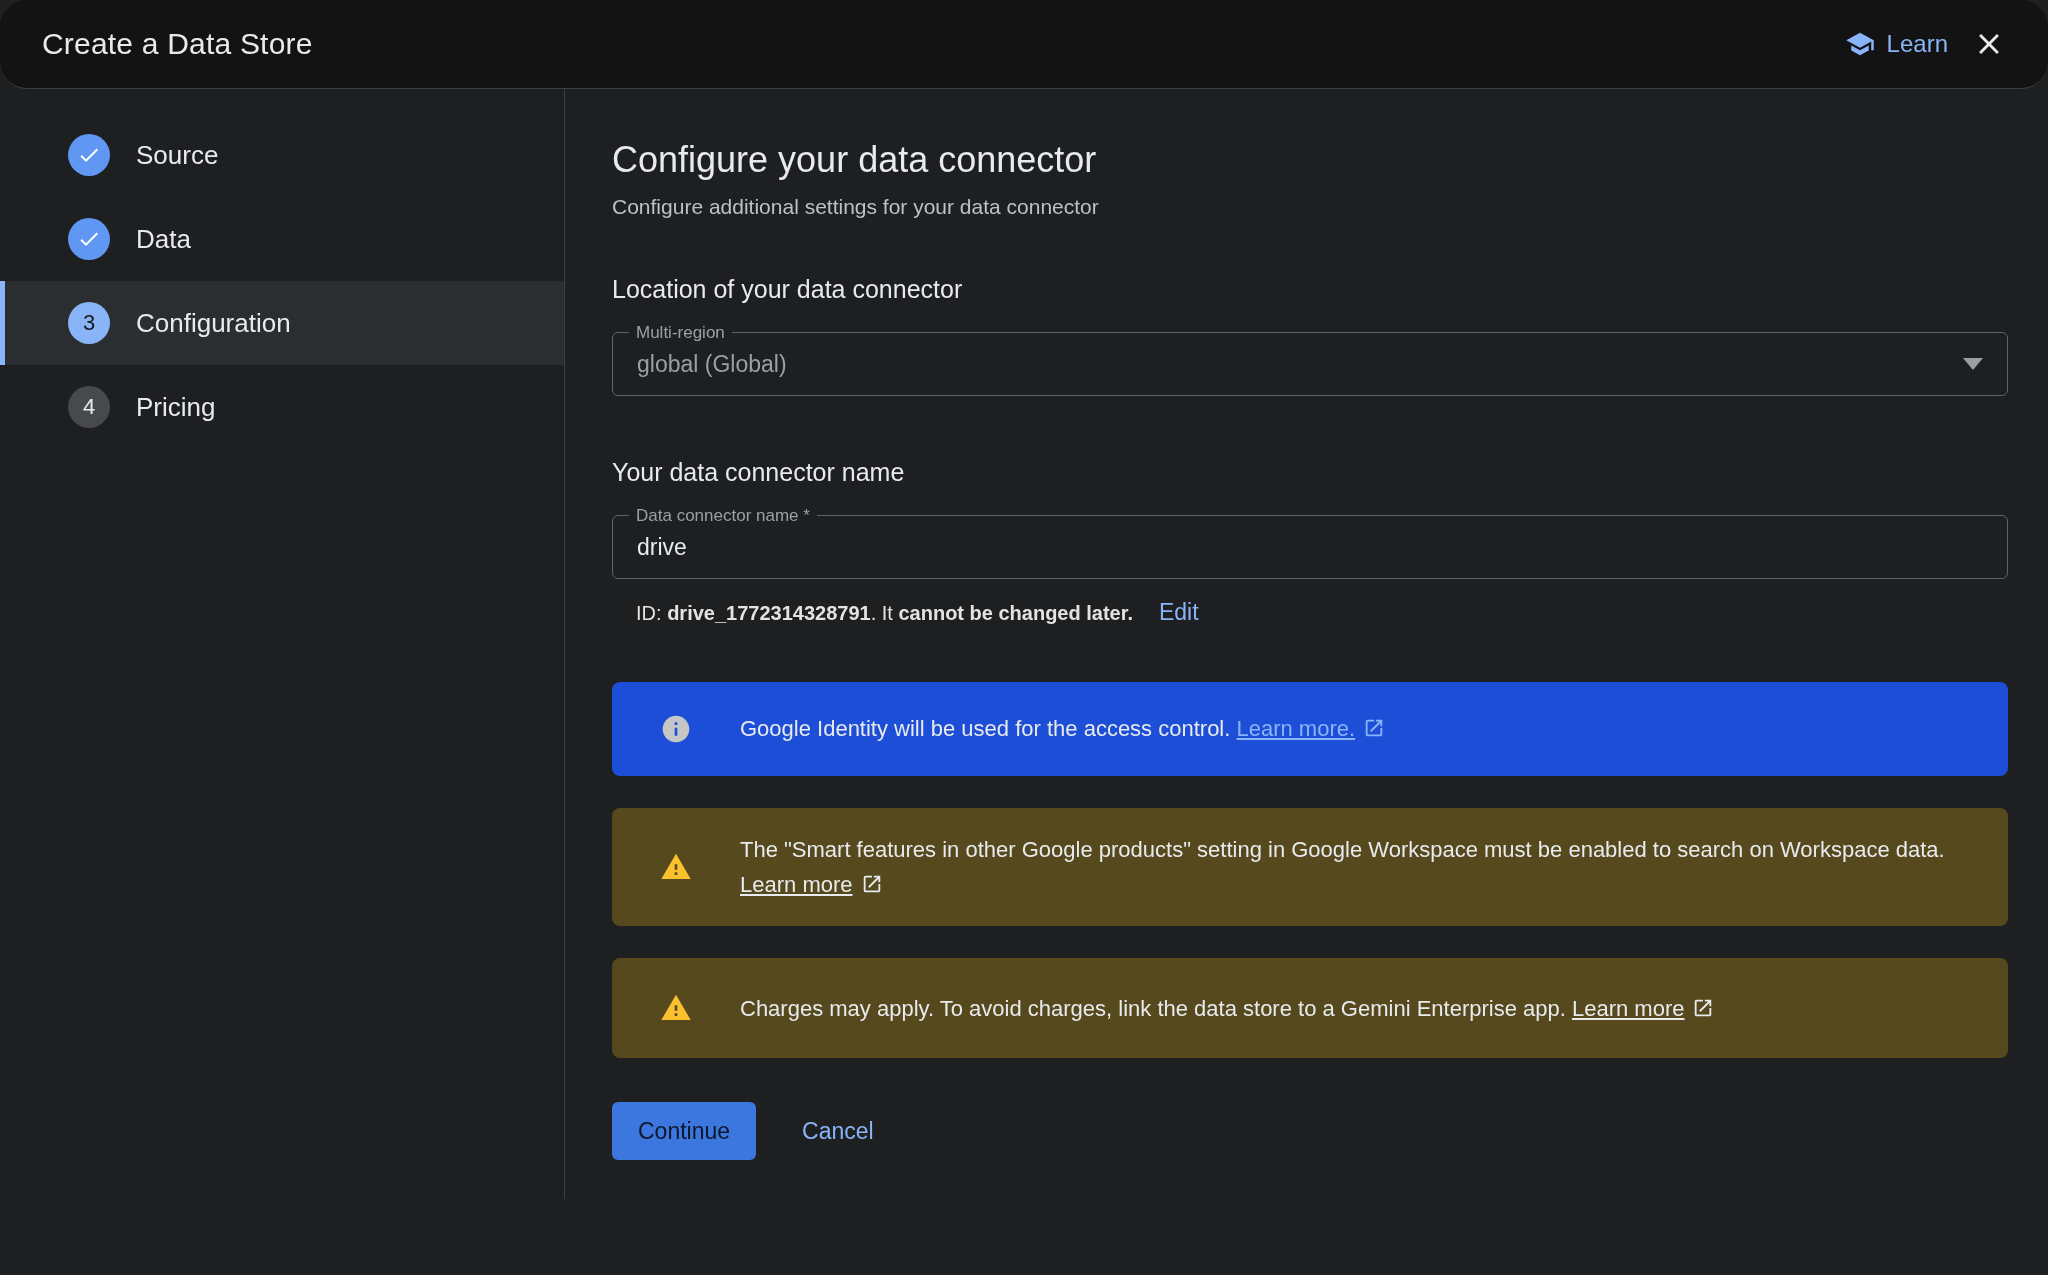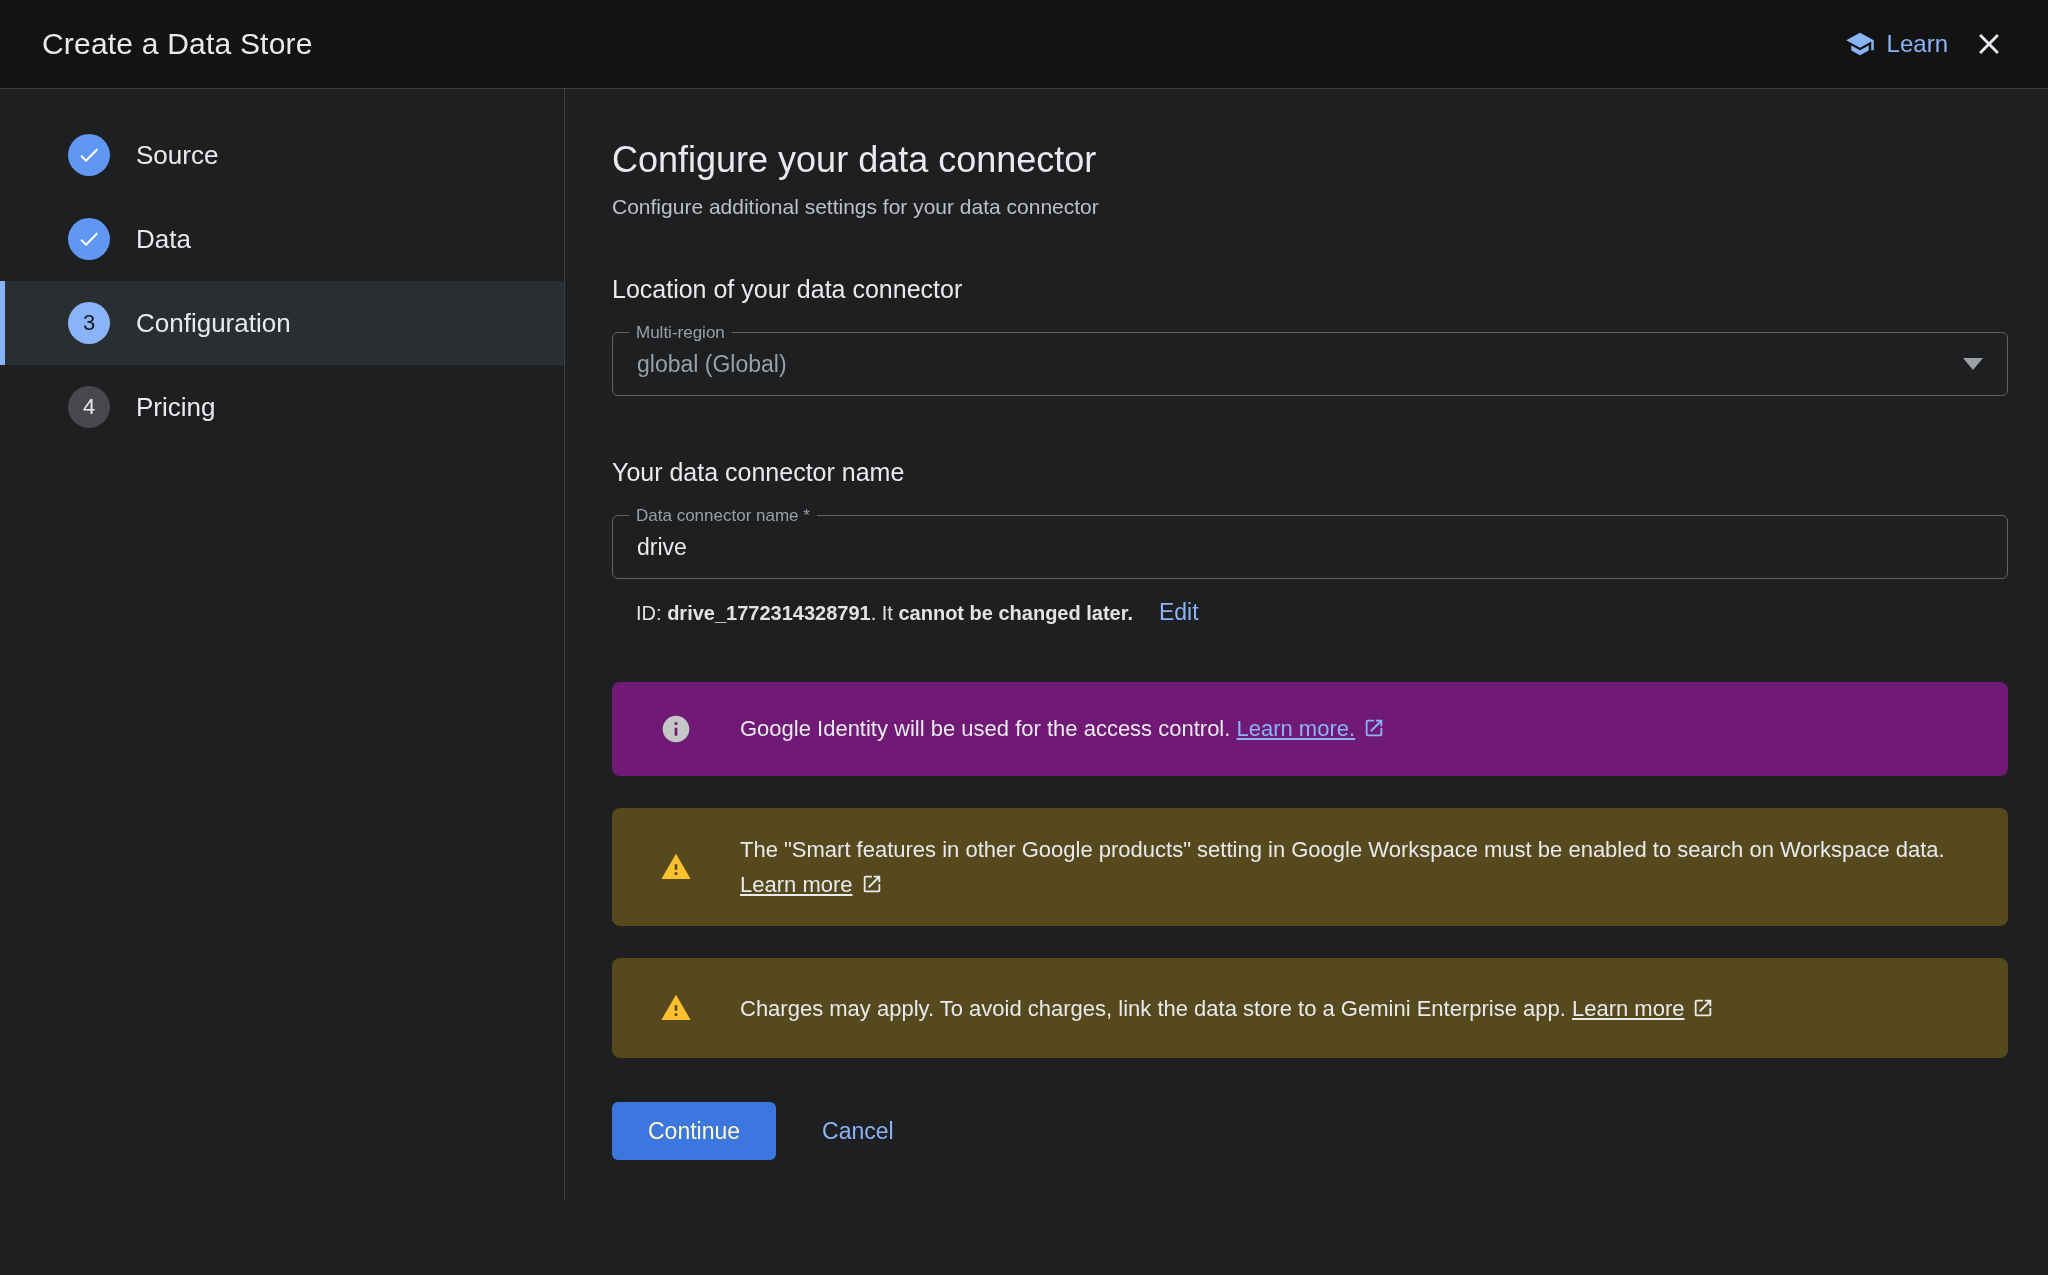--- a/index.html
+++ b/index.html
@@ -13,20 +13,21 @@
     position: relative;
   }
 
   
   .header {
     position: absolute; top: 0; left: 0; right: 0; height: 89px;
     background: #131314;
     border-bottom: 1px solid #3c4043;
     display: flex; align-items: center; justify-content: space-between;
     padding: 0 42px;
+    border-radius: 27px;
   }
   .hdr-title { font-size: 30px; font-weight: 500; letter-spacing: .2px; color: #e8eaed; }
   .hdr-right { display: flex; align-items: center; gap: 24px; }
   .learn { display: flex; align-items: center; gap: 12px; color: #8ab4f8; font-size: 24px; font-weight: 500; cursor: pointer; text-decoration: none; }
   .close-btn { background: none; border: none; padding: 0; cursor: pointer; display: flex; align-items: center; }
 
   
   .sidebar {
     position: absolute; top: 89px; left: 0; width: 565px; height: 1110px;
     border-right: 1px solid #3c4043;
@@ -75,32 +76,32 @@
   }
 
   .helper { margin-top: 20px; padding-left: 24px; font-size: 20px; color: #e3e3e3; }
   .helper b { font-weight: 700; }
   .edit-link { color: #8ab4f8; font-weight: 500; font-size: 23px; margin-left: 26px; cursor: pointer; text-decoration: none; }
 
   .banner {
     display: flex; align-items: center; gap: 48px;
     padding: 24px 36px 24px 48px; border-radius: 8px; margin-top: 32px;
   }
-  .banner.info { background: #701a75; margin-top: 56px; min-height: 94px; }
+  .banner.info { background: #1d4ed8; margin-top: 56px; min-height: 94px; }
   .banner.warning { background: #55491d; min-height: 100px; }
   .banner .b-icon { flex: 0 0 32px; display: flex; }
   .banner p { margin: 0; font-size: 22px; line-height: 1.6; color: #e8eaed; }
   .blue-link { color: #8ab4f8; text-decoration: underline; cursor: pointer; }
   .white-link { color: #e8eaed; text-decoration: underline; cursor: pointer; }
   .ext-icon { vertical-align: -3px; margin-left: 8px; }
 
   .actions { margin-top: 44px; display: flex; align-items: center; }
   .btn-primary {
-    background: #3b77de; color: #fef9c3; border: none; border-radius: 6px;
-    height: 58px; padding: 0 36px; font-size: 23px; font-weight: 500;
+    background: #3b77de; color: #0f172a; border: none; border-radius: 6px;
+    height: 58px; padding: 0 26px; font-size: 23px; font-weight: 500;
     font-family: inherit; cursor: pointer;
   }
   .btn-text {
     background: none; border: none; color: #8ab4f8;
     font-size: 23px; font-weight: 500; font-family: inherit;
     margin-left: 46px; cursor: pointer; padding: 0;
   }
 </style>
 </head>
 <body>

